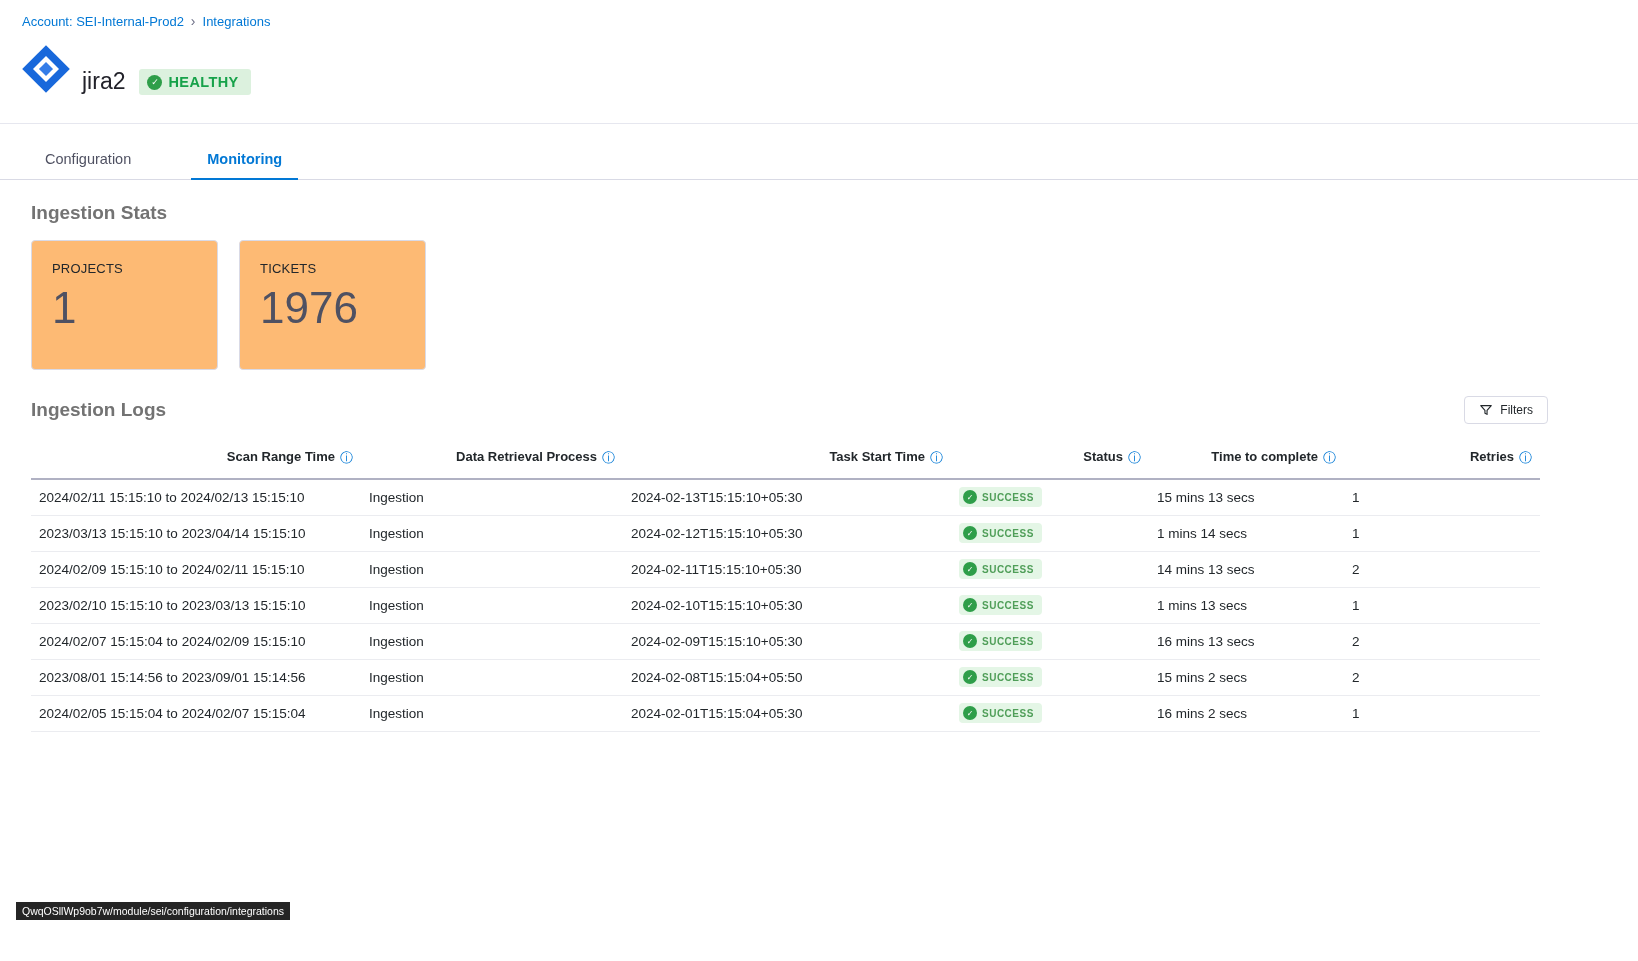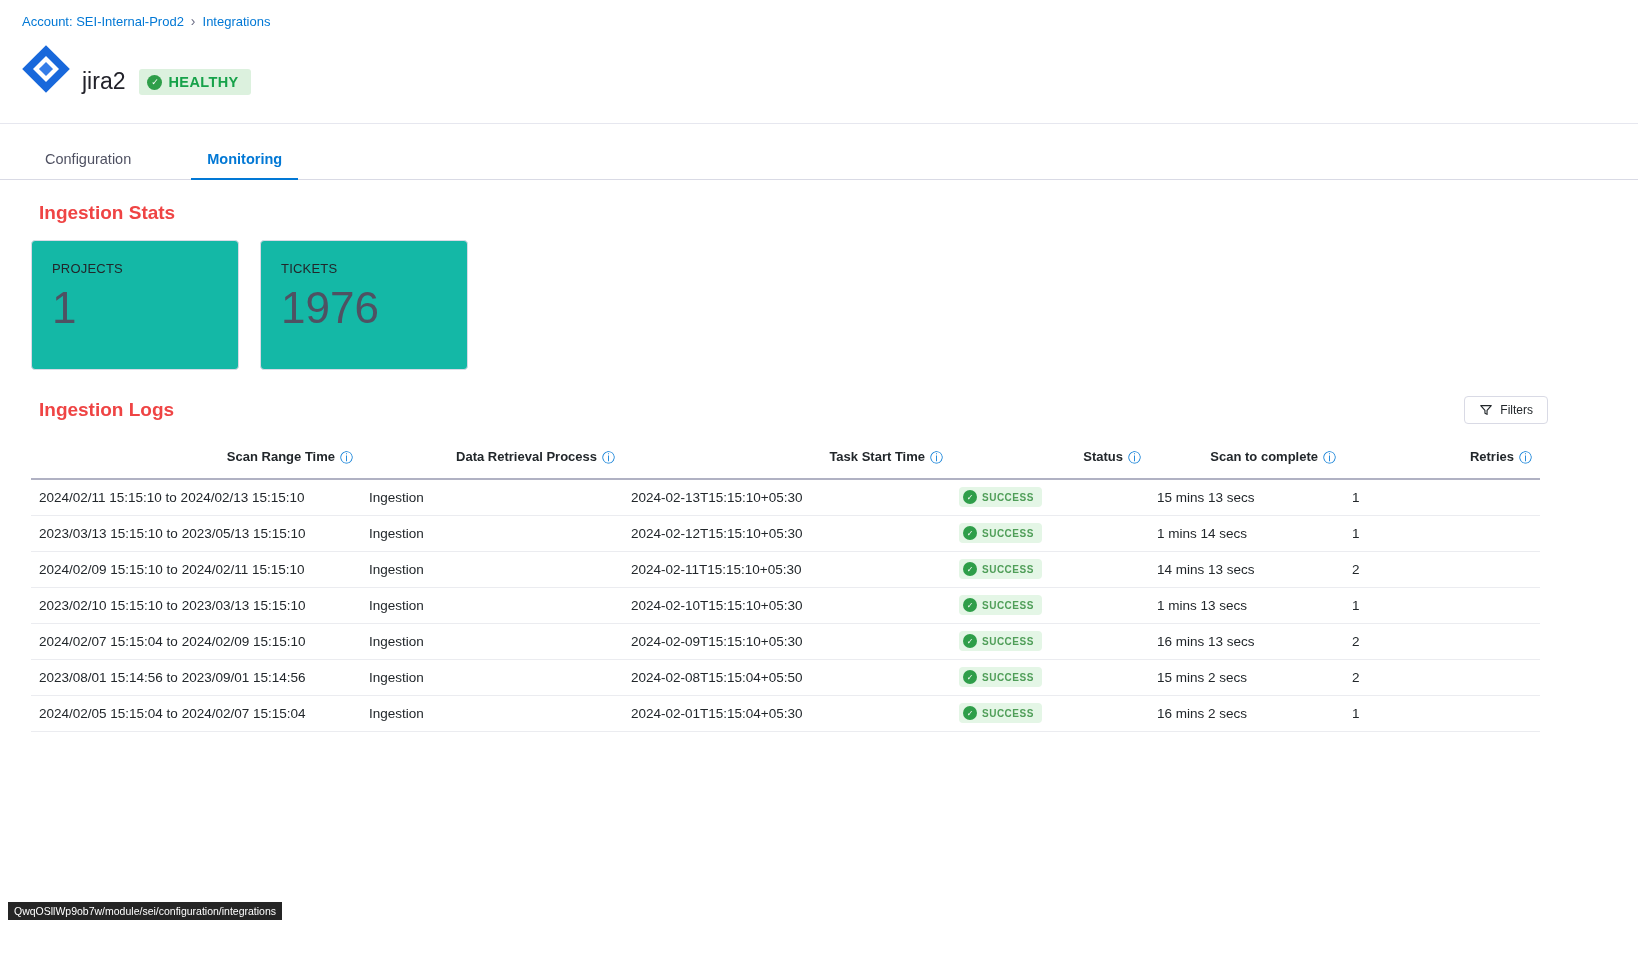--- a/index.html
+++ b/index.html
@@ -19,43 +19,43 @@
   .check-circle { display: inline-flex; align-items: center; justify-content: center; width: 14px; height: 14px; border-radius: 50%; background: #2e9e49; color: #fff; flex: 0 0 auto; }
 
   
   .tabs-row { display: flex; gap: 44px; padding-left: 29px; margin-top: 18px; border-bottom: 1px solid #d9dae5; }
   .tab { font-size: 14.5px; color: #4f5162; padding: 9px 16px 12px 16px; cursor: pointer; position: relative; }
   .tab.active { color: #0278d5; font-weight: bold; }
   .tab.active::after { content: ""; position: absolute; left: 0; right: 0; bottom: -1px; height: 2px; background: #0278d5; }
 
   
   .content { padding: 0 98px 0 31px; }
-  .section-heading { font-size: 19px; font-weight: bold; color: #ef4444; margin-left: 8px; }
+  .section-heading { font-size: 19px; font-weight: bold; color: #737373; }
   .stats-heading { margin-top: 22px; }
   .stat-cards { display: flex; gap: 21px; margin-top: 16px; }
-  .stat-card { width: 208px; height: 130px; border: 1px solid #d9dae6; border-radius: 4px; background: #14b8a6; padding: 20px 20px; }
+  .stat-card { width: 187px; height: 130px; border: 1px solid #d9dae6; border-radius: 4px; background: #fdba74; padding: 20px 20px; }
   .stat-label { font-size: 13px; color: #22272b; letter-spacing: 0.2px; }
   .stat-value { font-size: 44px; color: #4f5162; margin-top: 8px; line-height: 1.1; }
 
   
   .logs-header { display: flex; align-items: center; justify-content: space-between; margin-top: 26px; }
   .filters-button { display: inline-flex; align-items: center; gap: 7px; border: 1px solid #d9dae5; border-radius: 4px; background: #fff; padding: 6px 14px; font-size: 12px; color: #22272b; cursor: pointer; margin-right: -8px; font-family: "Liberation Sans", sans-serif; }
   .filters-button svg { display: block; }
 
   table.logs-table { width: 100%; border-collapse: collapse; table-layout: fixed; margin-top: 14px; }
   thead th { text-align: right; font-size: 13px; font-weight: bold; color: #22272b; padding: 10px 8px 12px 8px; border-bottom: 2px solid #b0b1c3; white-space: nowrap; }
   thead th:first-child { padding-left: 8px; }
   .info-icon { color: #0278d5; font-size: 13px; margin-left: 5px; font-weight: normal; cursor: pointer; position: relative; top: 0.5px; }
   tbody td { font-size: 13.5px; color: #22272b; padding: 0 8px; height: 36px; border-bottom: 1px solid #ebecf0; white-space: nowrap; overflow: hidden; }
   .status-badge { display: inline-flex; align-items: center; gap: 5px; background: #e4f6e6; border-radius: 4px; padding: 3px 8px 3px 4px; }
   .status-badge .status-text { font-size: 10px; font-weight: bold; color: #4f9e58; letter-spacing: 0.5px; }
   .status-badge .check-circle { width: 14px; height: 14px; font-size: 8px; }
 
   
-  .status-bar { position: fixed; left: 8px; bottom: 41px; background: #252525; color: #ffffff; font-size: 10.5px; padding: 3px 6px; white-space: nowrap; }
+  .status-bar { position: fixed; left: 16px; bottom: 41px; background: #252525; color: #ffffff; font-size: 10.5px; padding: 3px 6px; white-space: nowrap; }
 </style>
 </head>
 <body>
 
 <div class="top-header">
   <div class="breadcrumb">
     <a>Account: SEI-Internal-Prod2</a>
     <span class="crumb-sep">›</span>
     <a>Integrations</a>
   </div>
@@ -109,38 +109,38 @@
         <col style="width:198px">
         <col style="width:195px">
         <col>
     </colgroup>
     <thead>
       <tr>
           <th><span>Scan Range Time</span><span class="info-icon">ⓘ</span></th>
           <th><span>Data Retrieval Process</span><span class="info-icon">ⓘ</span></th>
           <th><span>Task Start Time</span><span class="info-icon">ⓘ</span></th>
           <th><span>Status</span><span class="info-icon">ⓘ</span></th>
-          <th><span>Scan to complete</span><span class="info-icon">ⓘ</span></th>
+          <th><span>Time to complete</span><span class="info-icon">ⓘ</span></th>
           <th><span>Retries</span><span class="info-icon">ⓘ</span></th>
         </tr>
     </thead>
     <tbody>
         <tr>
           <td>2024/02/11 15:15:10 to 2024/02/13 15:15:10</td>
           <td>Ingestion</td>
           <td>2024-02-13T15:15:10+05:30</td>
           <td><span class="status-badge">
               <span class="check-circle">✓</span>
               <span class="status-text">SUCCESS</span>
             </span></td>
           <td>15 mins 13 secs</td>
           <td>1</td>
         </tr>
         <tr>
-          <td>2023/03/13 15:15:10 to 2023/05/13 15:15:10</td>
+          <td>2023/03/13 15:15:10 to 2023/04/14 15:15:10</td>
           <td>Ingestion</td>
           <td>2024-02-12T15:15:10+05:30</td>
           <td><span class="status-badge">
               <span class="check-circle">✓</span>
               <span class="status-text">SUCCESS</span>
             </span></td>
           <td>1 mins 14 secs</td>
           <td>1</td>
         </tr>
         <tr>

